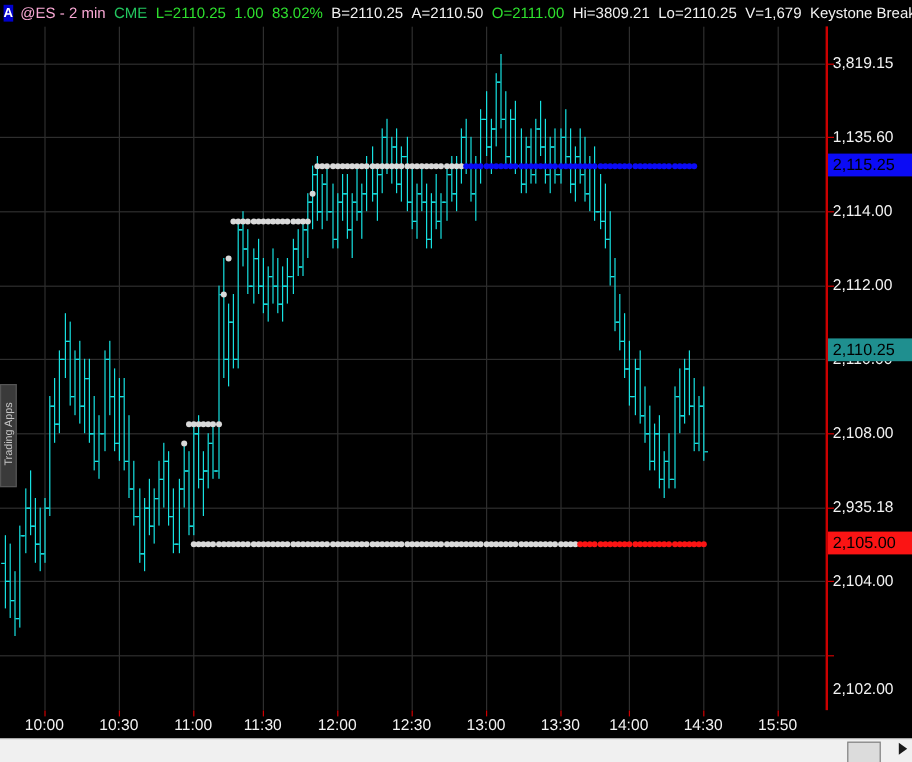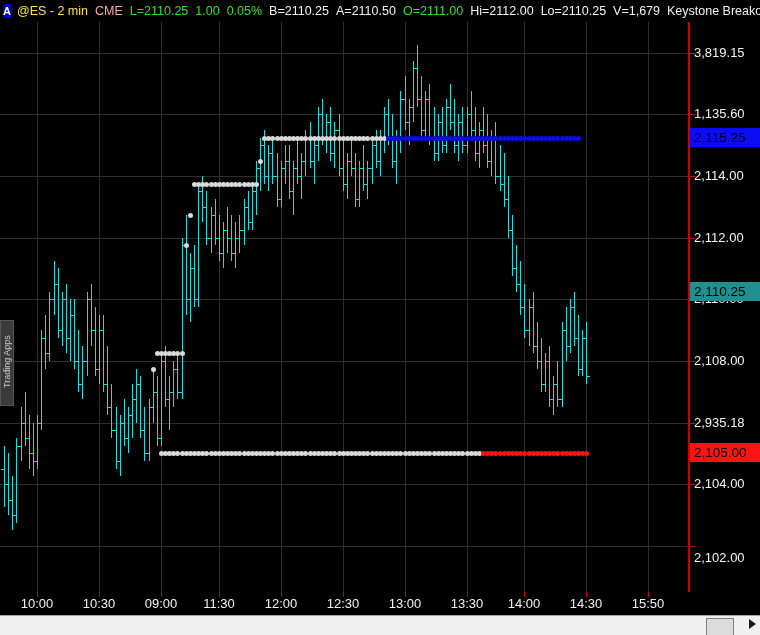--- a/index.html
+++ b/index.html
@@ -54,29 +54,29 @@
   #scroll-right-arrow{position:absolute;right:4px;top:3px;width:0;height:0;
         border-top:5px solid transparent;border-bottom:5px solid transparent;border-left:7px solid #1a1a1a;}
 </style>
 </head>
 <body>
 
 <div id="app">
 
   <div id="header">
     <div id="logo-box">A</div>
-    <div class="hitem" style="color: #fde047;">@ES - 2 min</div>
-    <div class="hitem" style="color: #fca5a5;">CME</div>
+    <div class="hitem" style="color: #f9a8d4;">@ES - 2 min</div>
+    <div class="hitem" style="color: #22c55e;">CME</div>
     <div class="hitem" style="color: rgb(46, 224, 46);">L=2110.25</div>
     <div class="hitem" style="color: rgb(46, 224, 46);">1.00</div>
-    <div class="hitem" style="color: rgb(46, 224, 46);">0.05%</div>
+    <div class="hitem" style="color: rgb(46, 224, 46);">83.02%</div>
     <div class="hitem" style="color: rgb(242, 242, 242);">B=2110.25</div>
     <div class="hitem" style="color: rgb(242, 242, 242);">A=2110.50</div>
     <div class="hitem" style="color: rgb(46, 224, 46);">O=2111.00</div>
-    <div class="hitem" style="color: rgb(242, 242, 242);">Hi=2112.00</div>
+    <div class="hitem" style="color: rgb(242, 242, 242);">Hi=3809.21</div>
     <div class="hitem" style="color: rgb(242, 242, 242);">Lo=2110.25</div>
     <div class="hitem" style="color: rgb(242, 242, 242);">V=1,679</div>
     <div class="hitem" style="color: rgb(242, 242, 242);">Keystone Breakout</div>
 
   </div>
 
   <div id="plot">
       <div class="hgrid" style="top: 30.8108px;"></div>
       <div class="hgrid" style="top: 92.4324px;"></div>
       <div class="hgrid" style="top: 154.054px;"></div>
@@ -745,33 +745,33 @@
       <div class="plab" style="top: 208px;">2,112.00</div>
       <div class="ptick" style="top: 277px;"></div>
       <div class="plab" style="top: 269px;">2,110.00</div>
       <div class="ptick" style="top: 339px;"></div>
       <div class="plab" style="top: 331px;">2,108.00</div>
       <div class="ptick" style="top: 401px;"></div>
       <div class="plab" style="top: 393px;">2,935.18</div>
       <div class="ptick" style="top: 462px;"></div>
       <div class="plab" style="top: 454px;">2,104.00</div>
       <div class="ptick" style="top: 524px;"></div>
-      <div class="plab" style="top: 528px;">2,102.00</div>
+      <div class="plab" style="top: 544px;">2,102.00</div>
       <div class="pbadge" style="top: 106px; background: rgb(11, 11, 245); color: rgb(0, 0, 0);">2,115.25</div>
       <div class="pbadge" style="top: 260px; background: rgb(31, 143, 143); color: rgb(0, 0, 0);">2,110.25</div>
       <div class="pbadge" style="top: 421px; background: rgb(251, 20, 20); color: rgb(0, 0, 0);">2,105.00</div>
     </div>
 
   <div id="time-axis">
       <div class="ttick" style="left: 37px;"></div>
       <div class="tlab" style="left: 37px;">10:00</div>
       <div class="ttick" style="left: 99px;"></div>
       <div class="tlab" style="left: 99px;">10:30</div>
       <div class="ttick" style="left: 161px;"></div>
-      <div class="tlab" style="left: 161px;">09:00</div>
+      <div class="tlab" style="left: 161px;">11:00</div>
       <div class="ttick" style="left: 219px;"></div>
       <div class="tlab" style="left: 219px;">11:30</div>
       <div class="ttick" style="left: 281px;"></div>
       <div class="tlab" style="left: 281px;">12:00</div>
       <div class="ttick" style="left: 343px;"></div>
       <div class="tlab" style="left: 343px;">12:30</div>
       <div class="ttick" style="left: 405px;"></div>
       <div class="tlab" style="left: 405px;">13:00</div>
       <div class="ttick" style="left: 467px;"></div>
       <div class="tlab" style="left: 467px;">13:30</div>

